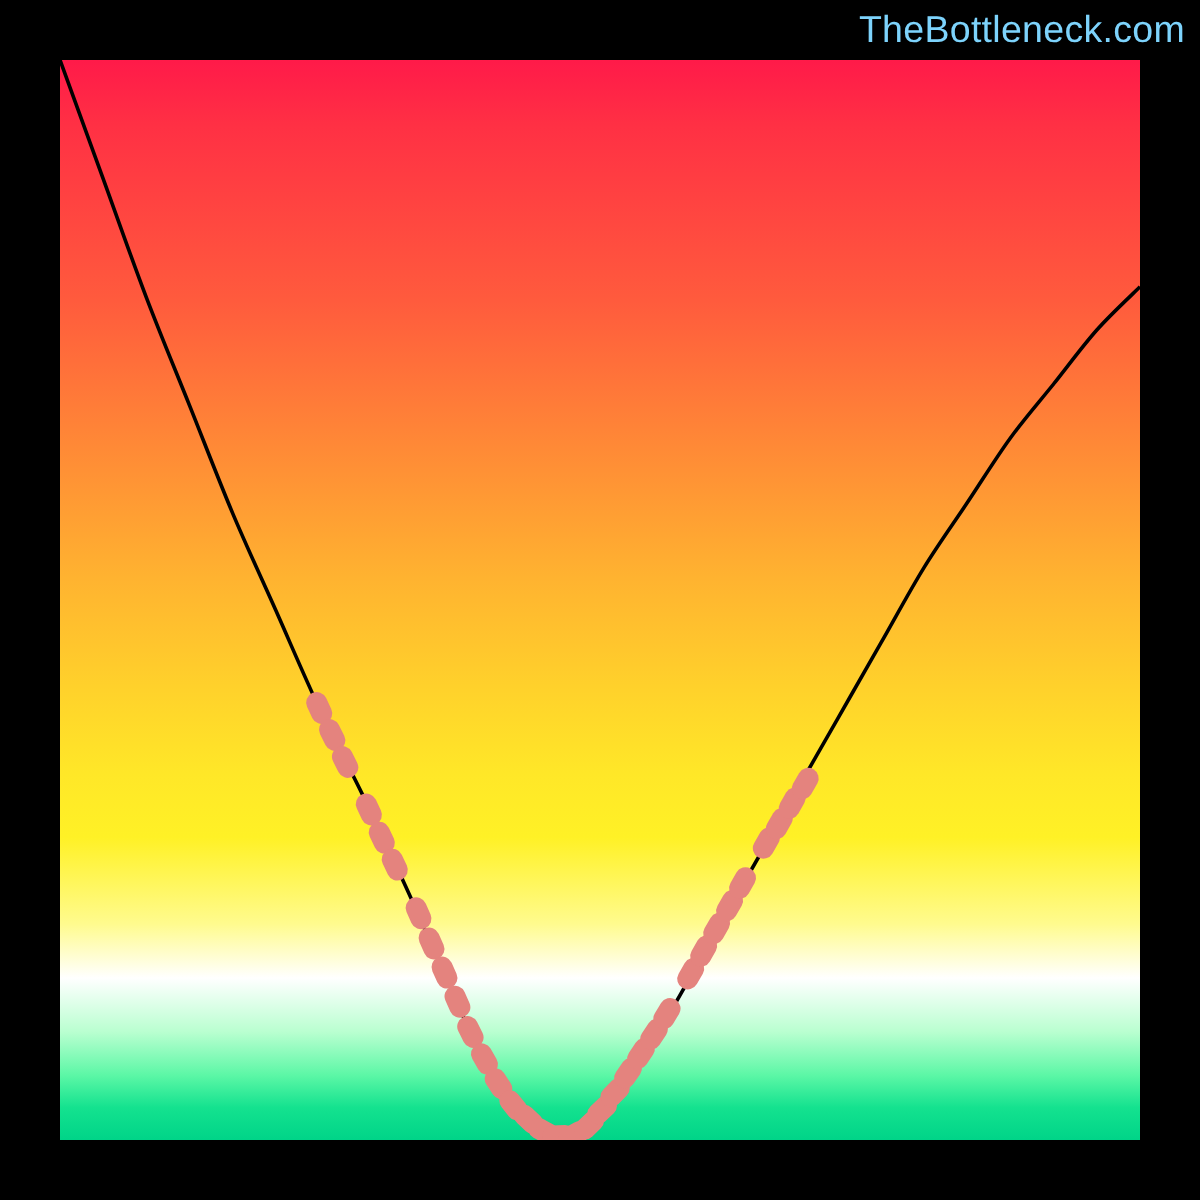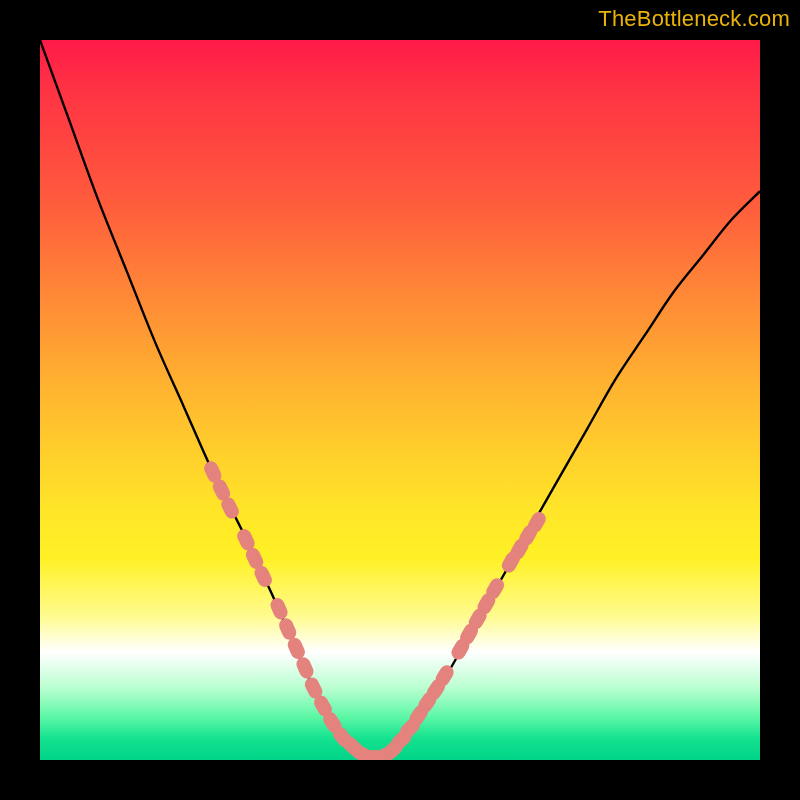--- a/index.html
+++ b/index.html
@@ -47,22 +47,22 @@
     position: absolute;
     left: 0;
     top: 0;
     width: 720px;
     height: 720px;
   }
   .watermark {
     position: absolute;
     top: 6px;
     right: 10px;
-    color: #eab308;
-    font-size: 22px;
+    color: #7dd3fc;
+    font-size: 25px;
     letter-spacing: 0.2px;
     font-weight: 400;
   }
 </style>
 </head>
 <body>
 
 <div class="frame">
   <div class="watermark">TheBottleneck.com</div>
 

